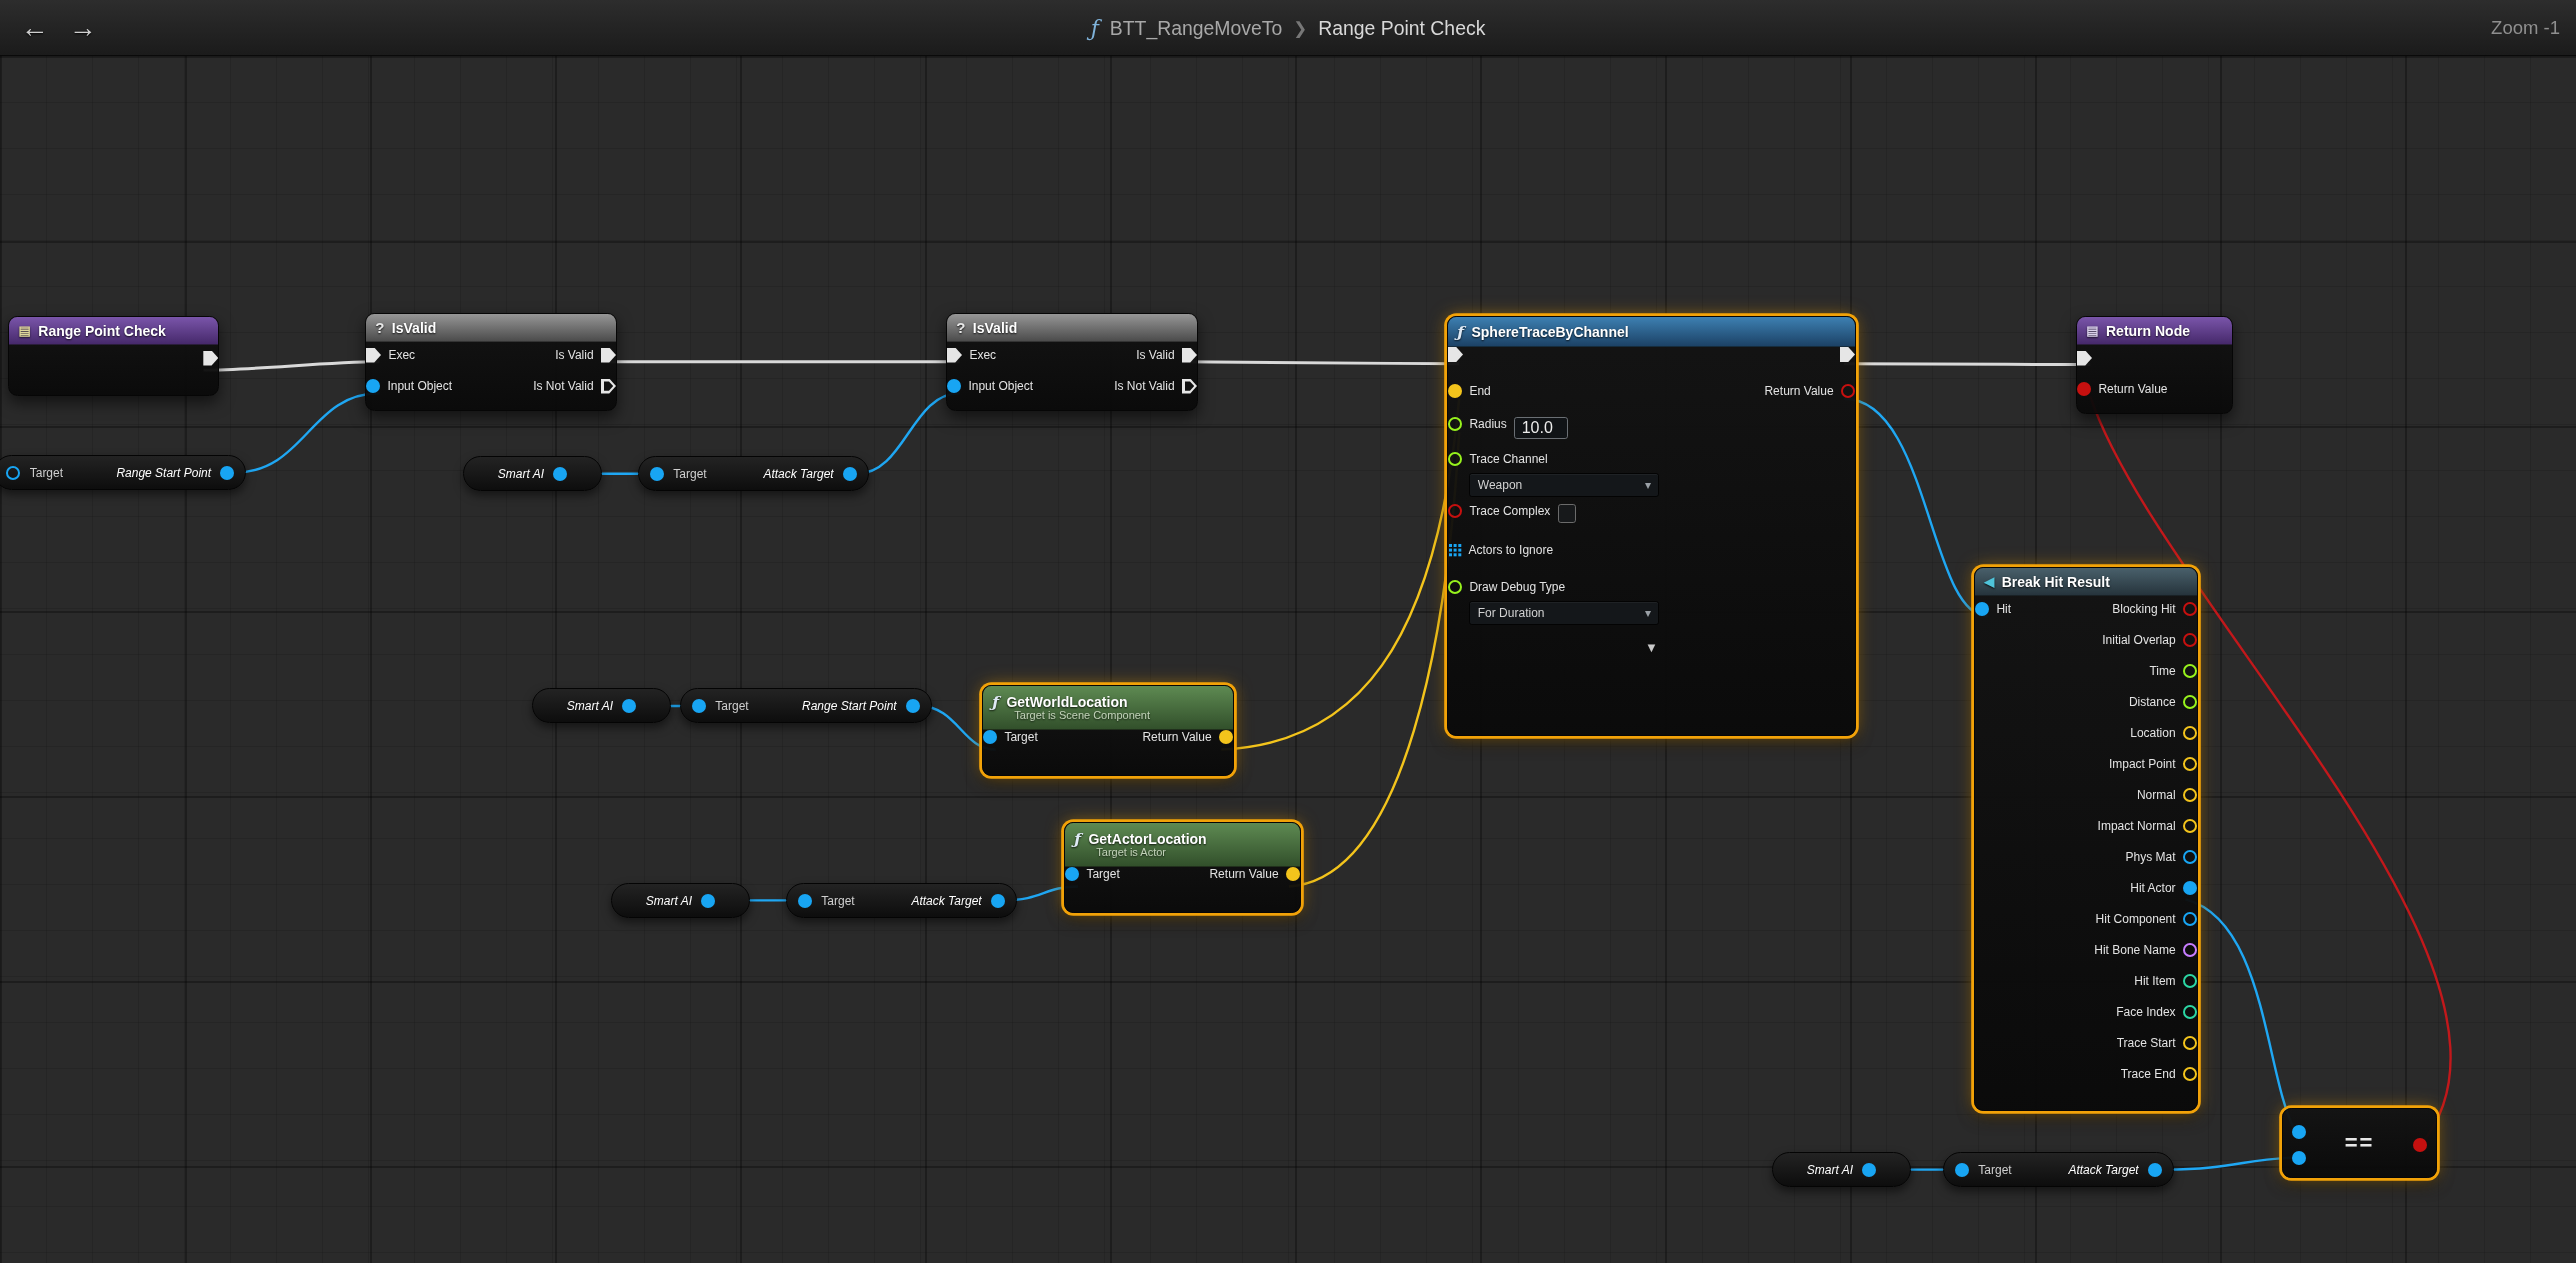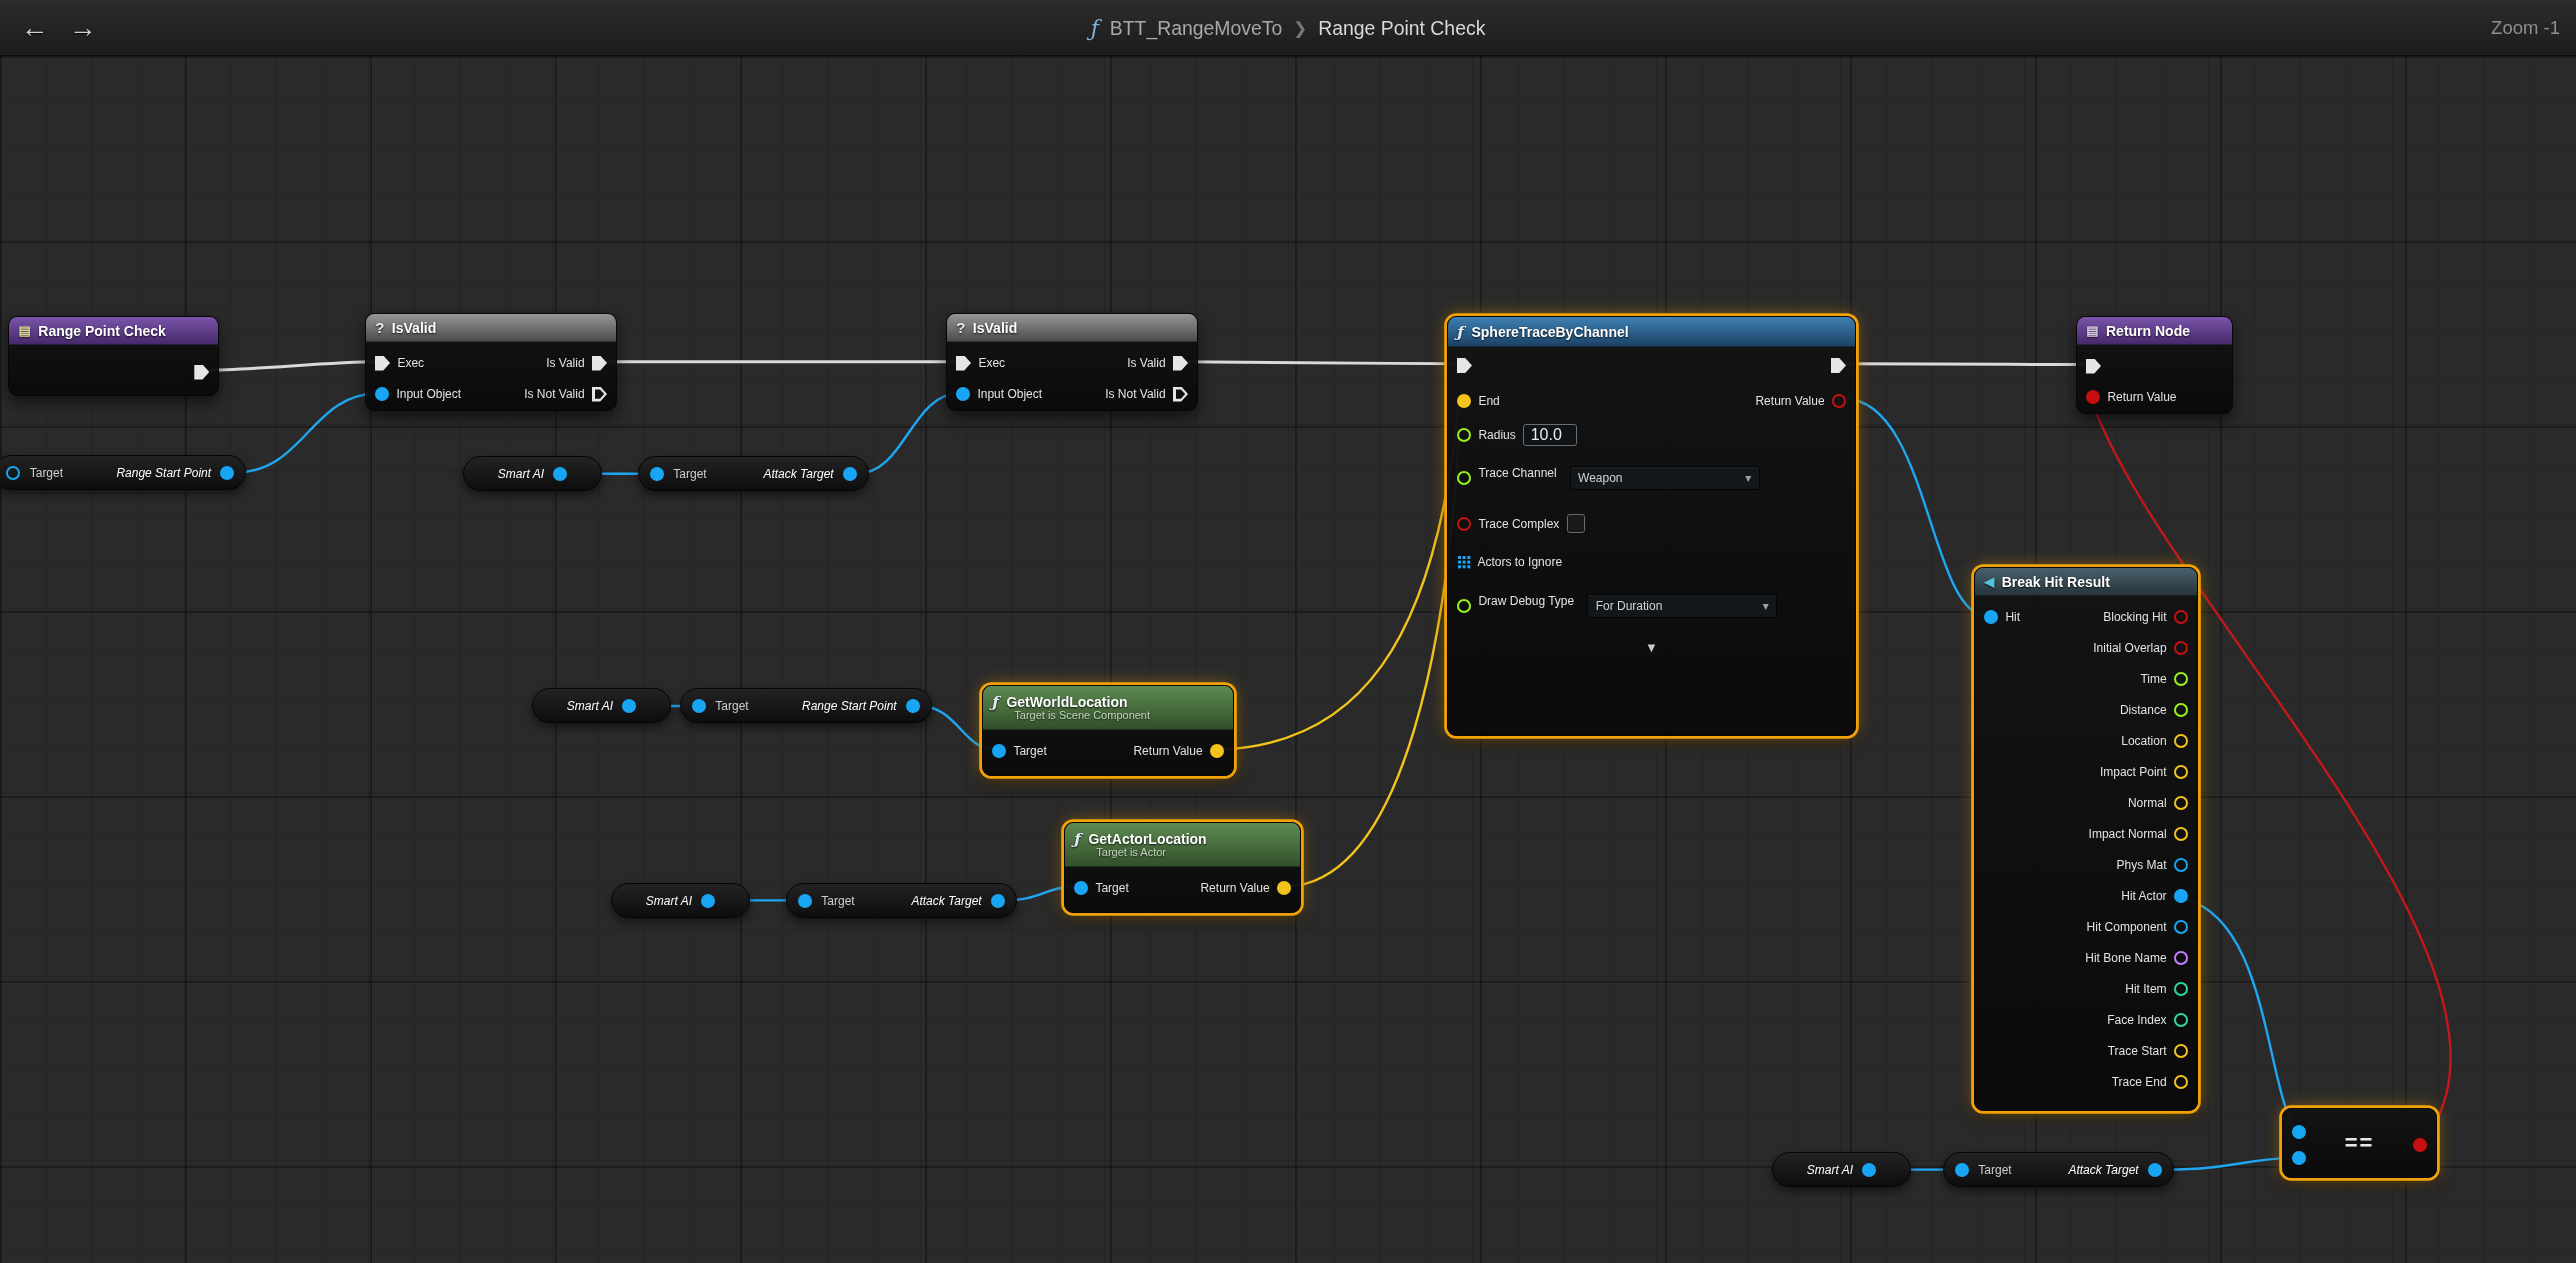--- a/index.html
+++ b/index.html
@@ -50,21 +50,21 @@
   .hdr-purple { background:linear-gradient(180deg,#7a55aa,#46296b); }
   .hdr-gray   { background:linear-gradient(180deg,#969696,#4c4c4c); }
   .hdr-blue   { background:linear-gradient(180deg,#3d80b2,#1c4266); height:30px; }
   .hdr-green  { background:linear-gradient(180deg,#5e8a52,#32502b); }
   .hdr-slate  { background:linear-gradient(180deg,#49606b,#26343c); }
   .hdr-icon { font-size:13px; line-height:13px; }
   .fn-glyph { font-family:"DejaVu Serif", serif; font-style:italic; font-weight:bold; font-size:15.7px; line-height:15px; color:#dfeaf5; }
   .q-glyph { color:#e8e8e8; font-size:15px; }
 
   .nbody { padding-top:5.6px; }
-  .row { display:flex; align-items:center; gap:7.4px; padding:0 9px; height:31px; font-size:12px; color:#e3e3e3; }
+  .row { display:flex; gap:7.4px; padding:0 0; height:31px; font-size:12px; color:#e3e3e3; }
   .grow { flex:1; }
   .lbl { white-space:nowrap; }
 
   
   .pin { width:14px; height:14px; border-radius:50%; flex:none; }
   .pin.hollow { background:transparent !important; border:2.4px solid currentColor; }
   .c-object { color:#18a5f3; background:#18a5f3; }
   .c-vector { color:#f3c41c; background:#f3c41c; }
   .c-float  { color:#97f21d; background:#97f21d; }
   .c-bool   { color:#c6100f; background:#c6100f; }
@@ -78,21 +78,21 @@
   .pin-array::before { content:""; position:absolute; left:0.9px; top:0.9px; width:2.8px; height:2.8px; background:#18a5f3;
     box-shadow:4.6px 0 #18a5f3,9.3px 0 #18a5f3,0 4.6px #18a5f3,4.6px 4.6px #18a5f3,9.3px 4.6px #18a5f3,0 9.3px #18a5f3,4.6px 9.3px #18a5f3,9.3px 9.3px #18a5f3; }
 
   
   .valbox { height:22px; min-width:54px; padding:0 6.5px; display:flex; align-items:center;
     background:#101316; border:0.9px solid #6a6f74; border-radius:2.8px; color:#ececec; font-size:16px; }
   .dropdown { width:190px; height:24px; background:#14171a; border:0.9px solid #030303; border-radius:2.8px;
     display:flex; align-items:center; justify-content:space-between; padding:0 7.4px; color:#d2d2d2; font-size:12px;
     box-shadow:inset 0 0.9px 0 rgba(255,255,255,0.05); }
   .dropdown::after { content:"▾"; color:#9aa0a6; font-size:12px; }
-  .stack { display:flex; flex-direction:row; gap:13px; }
+  .stack { display:flex; flex-direction:column; gap:7px; }
   .stack .slabel { font-size:12px; color:#e3e3e3; }
   .checkbox { width:18.5px; height:18.5px; border:0.9px solid #6b6b6b; border-radius:2.8px; background:#17191b; }
   .checkbox.checked { background:#d8d8d8; display:flex; align-items:center; justify-content:center; }
   .checkbox.checked::after { content:"✓"; color:#15181b; font-size:14px; font-weight:bold; }
   .collapse { display:flex; justify-content:center; align-items:center; height:31px; color:#c9c9c9; font-size:13px; cursor:pointer; }
 
   .r40{height:37px} .r36{height:33px} .r38{height:35px} .r56{height:52px} .r42{height:39px} .r44{height:41px} .r46{height:43px}
 
   
   .pill { position:absolute; z-index:6; height:35px; border-radius:17.6px; display:flex; align-items:center;

